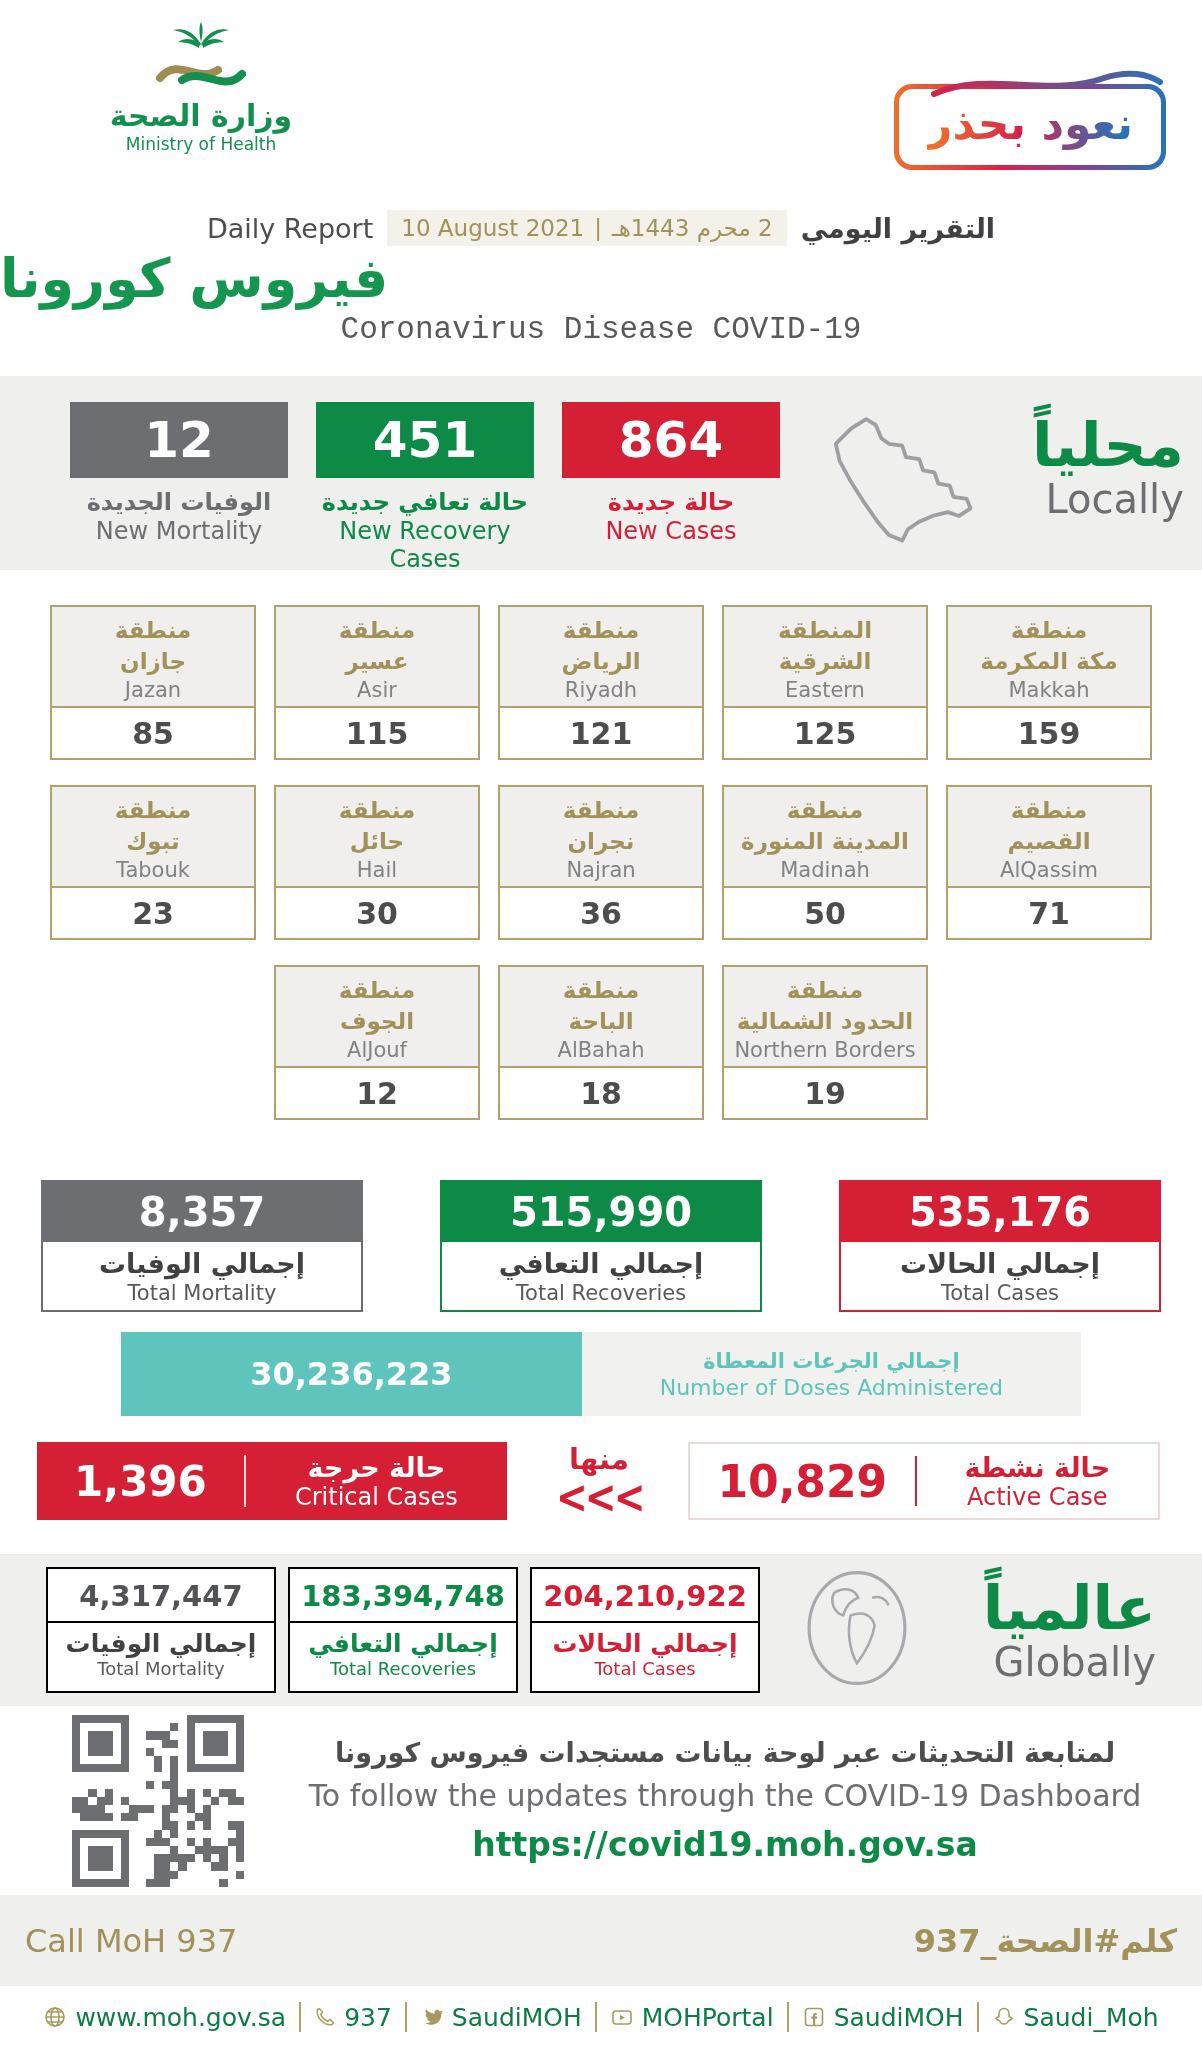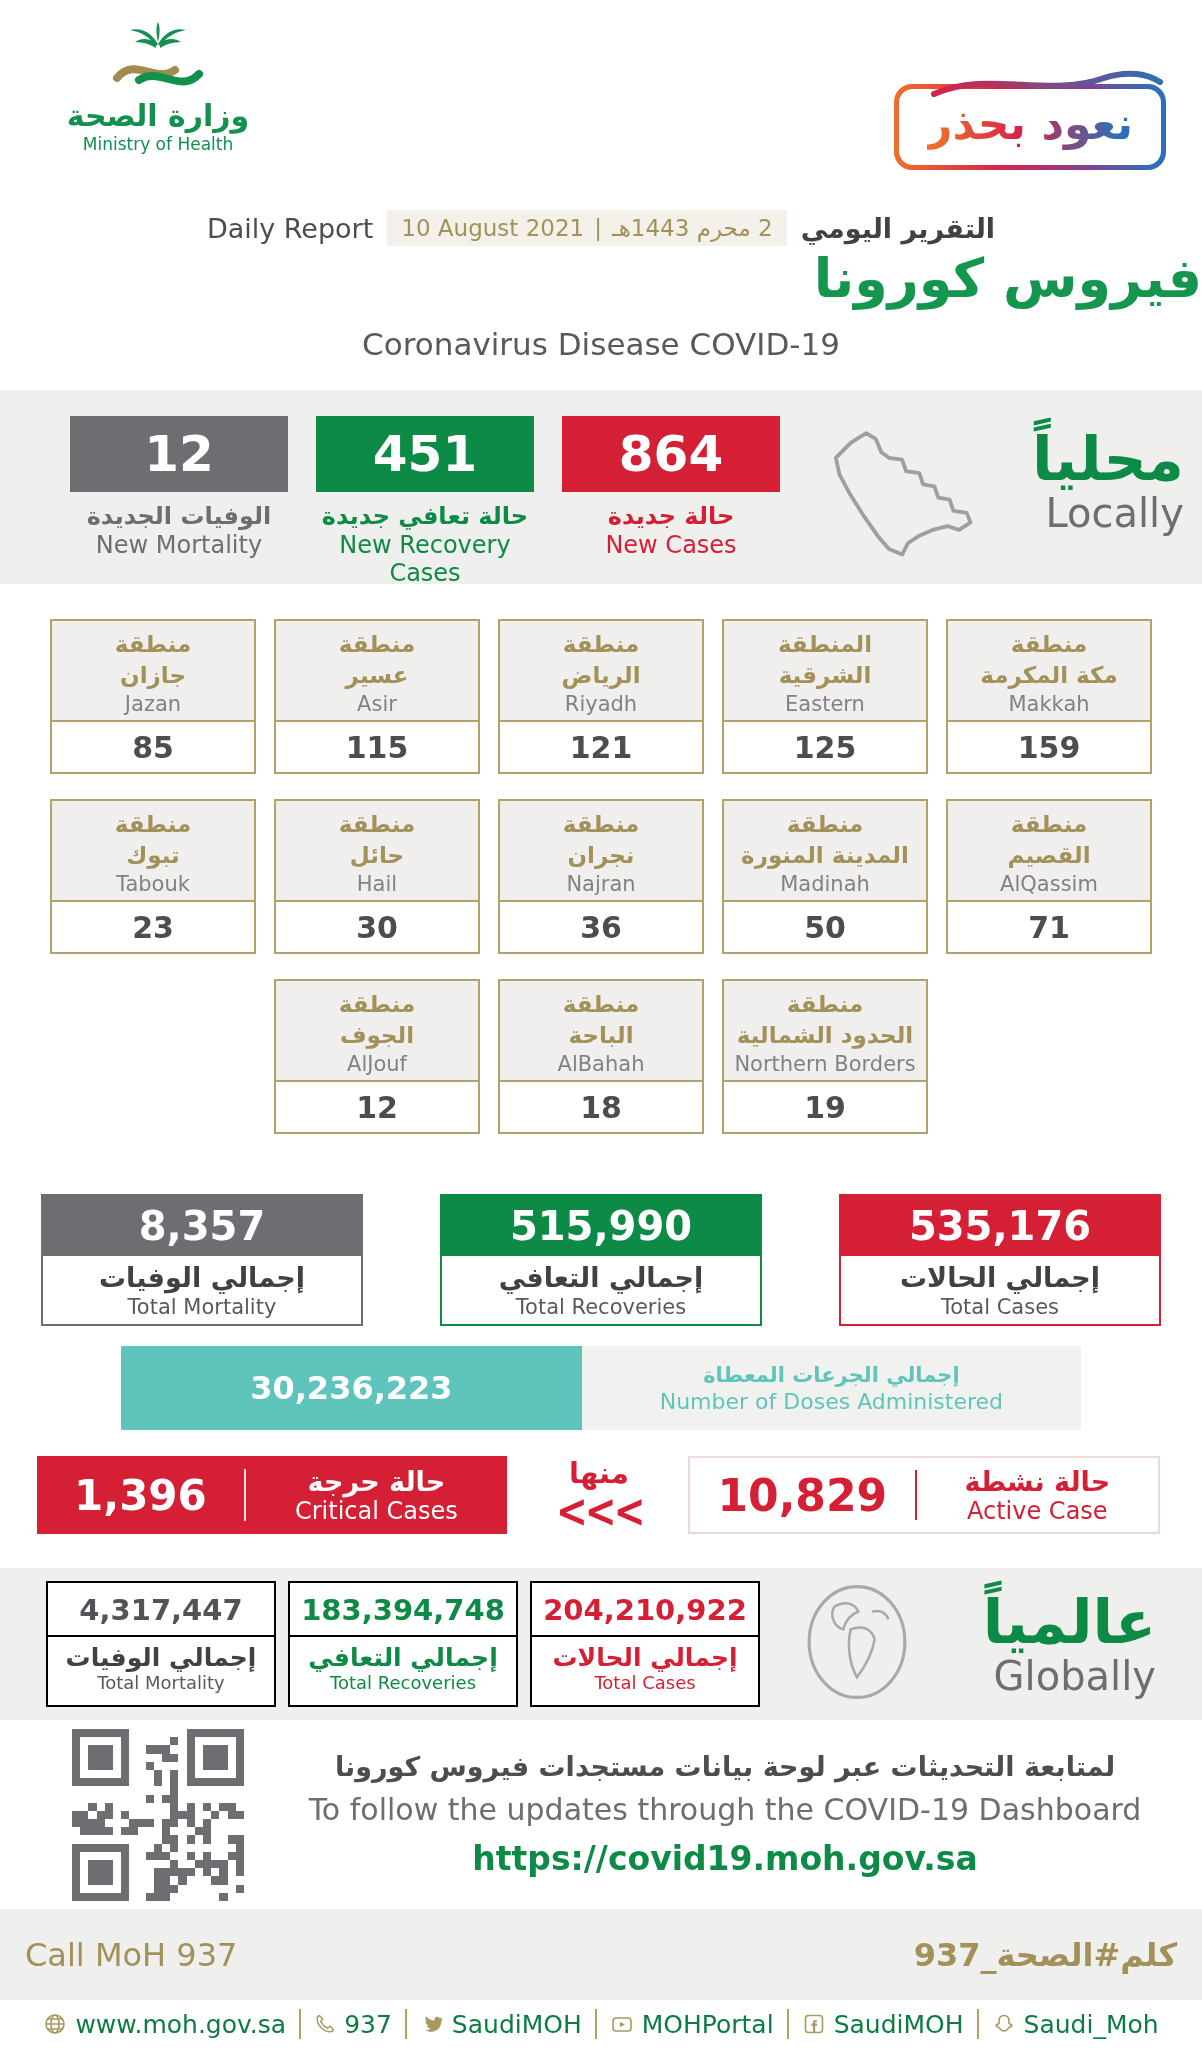--- a/index.html
+++ b/index.html
@@ -1,42 +1,42 @@
 <!DOCTYPE html>
 <html><head>
 <meta charset="utf-8">
 <style>
   * { margin:0; padding:0; box-sizing:border-box; }
   body { background:#ffffff; font-family:"DejaVu Sans","Liberation Sans",sans-serif; }
   .page { width:1202px; height:2048px; background:#fff; position:relative; overflow:hidden;
           display:flex; flex-direction:column; margin:0 auto; }
 
   
-  .header { height:170px; position:relative; flex:none; }
+  .header { height:170px; position:relative; flex:none;margin-left:43px; }
   .logo { position:absolute; left:58px; top:22px; width:200px; text-align:center; }
   .logo-ar { color:#14904e; font-size:30px; font-weight:bold; line-height:1.05; }
   .logo-en { color:#14904e; font-size:17px; margin-top:2px; }
   .badge { position:absolute; right:36px; top:84px; width:272px; height:86px; }
   .badge-border { position:absolute; inset:0; border-radius:18px;
     background:linear-gradient(90deg,#ee6f2d 0%,#d6224a 40%,#8a3f90 68%,#2e6fb7 96%); }
   .badge-inner { position:absolute; inset:5px; border-radius:14px; background:#fff;
     display:flex; align-items:center; justify-content:center; }
   .badge-text { font-size:44px; font-weight:bold; direction:rtl; line-height:1;
     background:linear-gradient(90deg,#ee6f2d 4%,#d6224a 45%,#2e6fb7 92%);
     -webkit-background-clip:text; background-clip:text; color:transparent; padding-bottom:6px; }
   .badge-swoosh { position:absolute; top:-16px; left:34px; width:236px; height:34px; }
 
   
   .report-row { margin-top:38px; height:40px; display:flex; align-items:center; justify-content:center; gap:14px; flex:none; }
   .daily-report-en { font-size:27px; color:#4d4d4f; }
   .date-box { background:#f4f1ea; padding:5px 14px; display:flex; align-items:flex-end; gap:10px;
               font-size:23px; color:#a3915a; }
   .daily-report-ar { font-size:27px; color:#414042; font-weight:bold; direction:rtl; }
-  .title-ar { text-align:right; font-size:54px; font-weight:bold; color:#15964f; line-height:1.15; flex:none; }
-  .subtitle-en { text-align:center; font-size:31px; color:#58595b; margin-top:16px; height:38px; flex:none; }
+  .title-ar { text-align:left; font-size:54px; font-weight:bold; color:#15964f; line-height:1.15; flex:none; }
+  .subtitle-en { text-align:center; font-size:31px; color:#58595b; margin-top:2px; height:38px; flex:none;font-family:Liberation Mono, monospace; }
 
   
   .locally-band { margin-top:26px; background:#efefee; height:194px; flex:none;
     display:flex; align-items:flex-start; padding:26px 40px 0 70px; gap:28px; }
   .stat { width:218px; text-align:center; flex:none; }
   .stat-box { height:76px; display:flex; align-items:center; justify-content:center;
               font-size:50px; font-weight:bold; color:#fff; }
   .bg-gray { background:#6d6e71; } .bg-green { background:#0e8a47; } .bg-red { background:#d41f35; }
   .tx-gray { color:#6d6e71; } .tx-green { color:#0e8a47; } .tx-red { color:#d41f35; }
   .stat-ar { font-size:24px; font-weight:bold; margin-top:10px; direction:rtl; }

